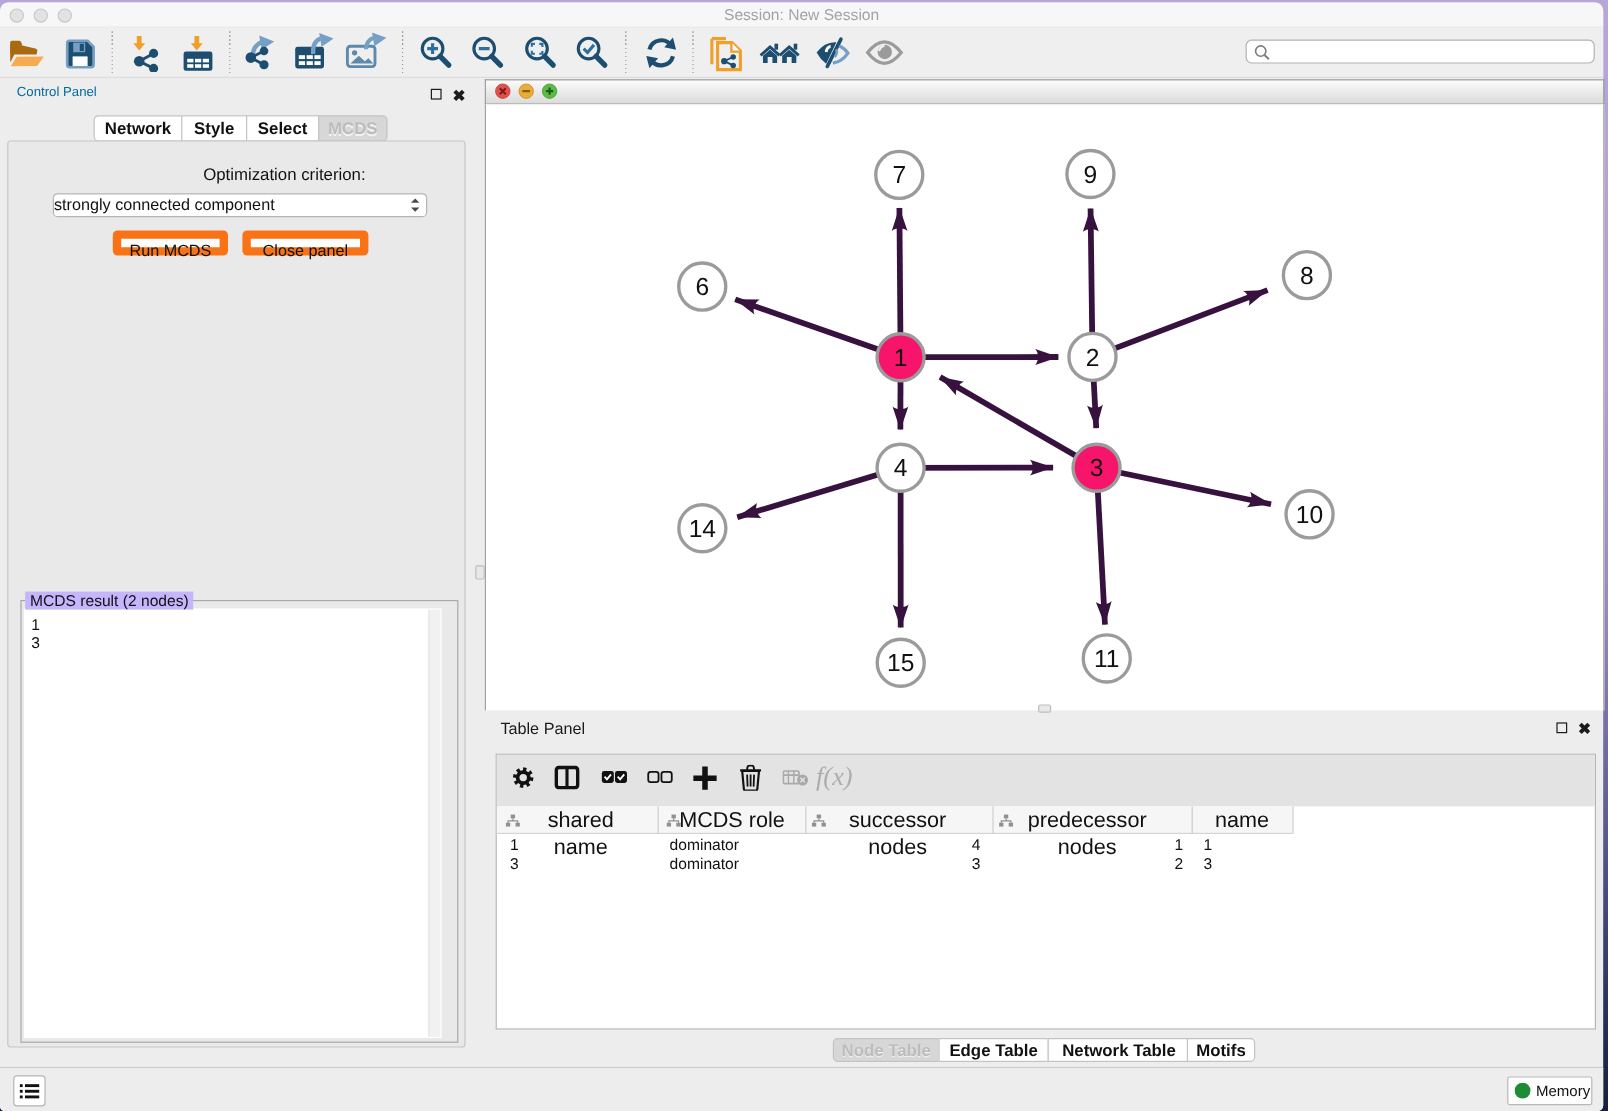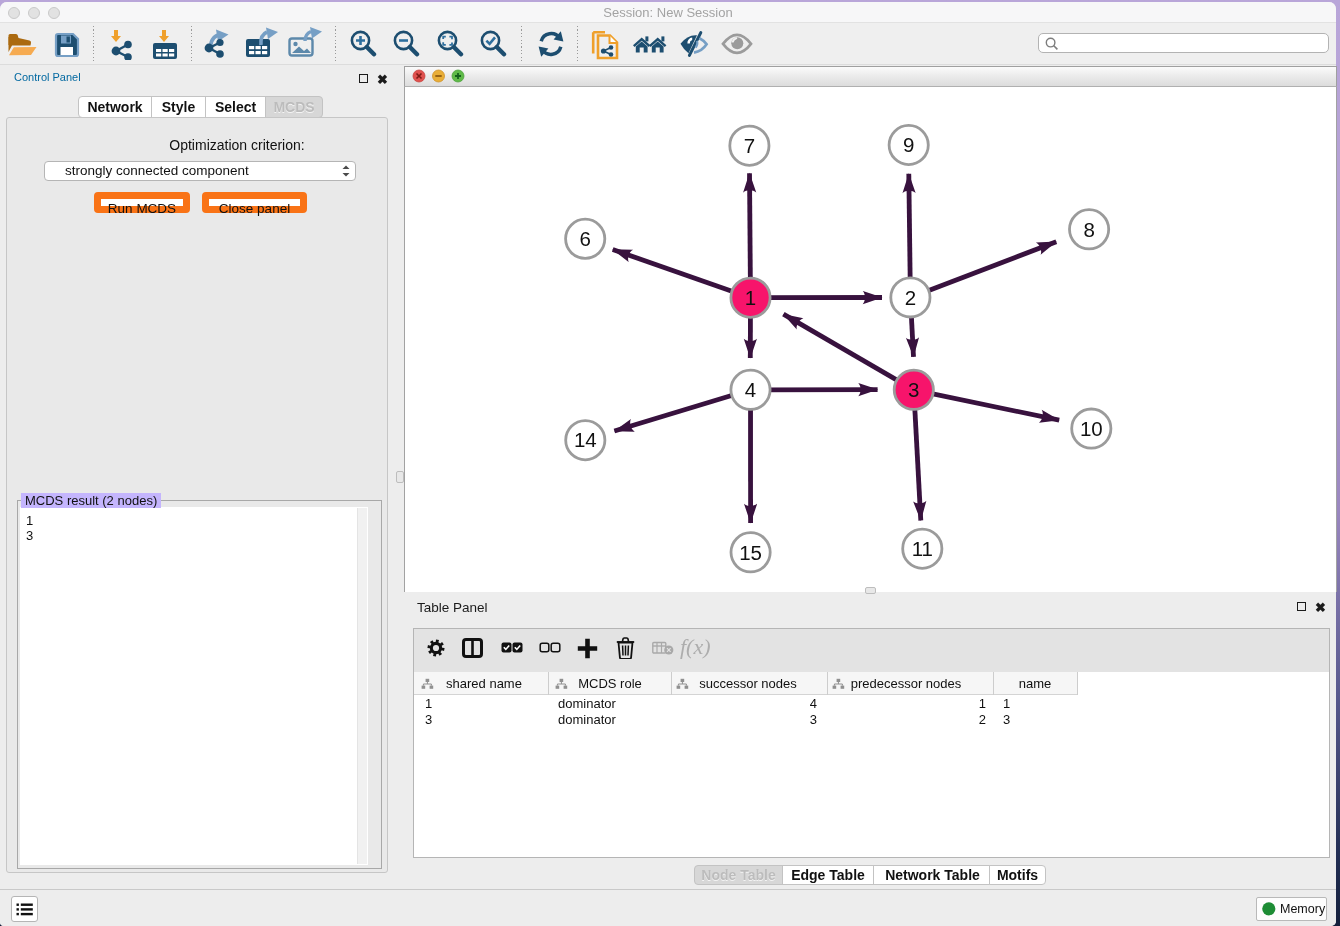--- a/index.html
+++ b/index.html
@@ -13,37 +13,37 @@
 .toolbar{position:absolute;left:0;top:23px;width:1336px;height:42px;background:#efefef;border-bottom:1px solid #dcdcdc;}
 .tsep{position:absolute;top:26px;height:36px;width:1px;background:repeating-linear-gradient(180deg,#9a9a9a 0 1.2px,rgba(0,0,0,0) 1.2px 3.4px);}
 .search{position:absolute;left:1038px;top:33px;width:291px;height:20px;background:#fff;border:1px solid #b3b3b3;border-radius:5px;}
 .cp-title{position:absolute;left:14px;top:71px;font-size:11px;color:#0369a1;}
 .sqico{position:absolute;width:9px;height:9px;border:1.6px solid #1b1b1b;background:transparent;}
 .xico{position:absolute;font-size:13px;font-weight:bold;color:#1b1b1b;line-height:13px;}
 .tab{position:absolute;height:22px;background:#fff;border:1px solid #c3c3c3;font-size:14px;font-weight:bold;color:#111;text-align:center;line-height:20px;}
 .tab.gr{background:#d7d7d7;color:#bcbcbc;text-shadow:0 1px 0 #f4f4f4;}
 .cp-panel{position:absolute;left:6px;top:117px;width:382px;height:756px;background:#e9e9e9;border:1px solid #c6c6c6;border-radius:3px;}
 .optlbl{position:absolute;left:6px;top:137px;width:382px;text-align:center;font-size:14px;color:#111;margin-left:40px;}
-.select{position:absolute;left:44px;top:161px;width:312px;height:20px;background:#fff;border:1px solid #b5b5b5;border-radius:4px;font-size:13.5px;color:#111;line-height:18px;padding-left:20px;}
+.select{position:absolute;left:44px;top:161px;width:312px;height:20px;background:#fff;border:1px solid #b5b5b5;border-radius:4px;font-size:13.5px;color:#111;line-height:18px;padding-left:0;}
 .btn{position:absolute;height:21px;background:#fff;border:7px solid #f97316;border-radius:4px;font-size:13.5px;color:#111;text-align:center;line-height:19px;}
 .fieldset{position:absolute;left:17px;top:500px;width:365px;height:369px;border:1px solid #a8a8a8;}
 .legend{position:absolute;left:21px;top:493px;background:#c4b5fd;padding:0 4px;font-size:13px;color:#111;z-index:3;}
 .mcdstext{position:absolute;left:20px;top:507px;width:348px;height:358px;background:#fff;font-size:13px;color:#111;line-height:15px;padding:6px 0 0 6px;}
 .mscroll{position:absolute;left:357px;top:508px;width:10px;height:356px;background:#f1f1f1;border-left:1px solid #e4e4e4;}
 .grip{position:absolute;background:#e8e8e8;border:1px solid #bdbdbd;border-radius:2px;}
 .netbar{position:absolute;left:404px;top:66px;width:933px;height:21px;background:linear-gradient(180deg,#fbfbfb 0%,#ececec 45%,#dcdcdc 100%);border:1px solid #9f9f9f;border-bottom:1px solid #b0b0b0;}
 .nettitle{position:absolute;left:404px;top:66px;width:933px;height:21px;line-height:22px;text-align:center;font-size:13px;color:#222;}
 .canvas{position:absolute;left:404px;top:87px;width:933px;height:505px;background:#fff;border-left:1px solid #a2a2a2;border-right:1px solid #a2a2a2;}
 .graph{position:absolute;left:405px;top:88px;}
 .tp-title{position:absolute;left:417px;top:600px;font-size:13.5px;color:#1b1b1b;}
 .tbox{position:absolute;left:413px;top:628px;width:917px;height:230px;background:#fff;border:1px solid #b5b5b5;}
 .tbar{position:absolute;left:414px;top:629px;width:915px;height:43px;background:#e3e3e3;}
 .thead{position:absolute;left:414px;top:672px;width:663px;height:23px;background:#f6f6f6;border-bottom:1px solid #d4d4d4;}
 .thsep{position:absolute;top:672px;height:23px;width:0;border-left:1px solid #cdcdcd;}
-.thlbl{position:absolute;top:672px;height:23px;line-height:23px;font-size:13px;color:#111;text-align:center;}
+.thlbl{position:absolute;top:672px;height:23px;line-height:23px;font-size:18px;color:#111;text-align:center;}
 .cell{position:absolute;height:16px;line-height:16px;font-size:13px;color:#111;}
 .btabs{position:absolute;top:865px;height:20px;background:#fff;border:1px solid #c3c3c3;font-size:14px;font-weight:bold;color:#111;text-align:center;line-height:18px;}
 .btabs.gr{background:#d7d7d7;color:#bcbcbc;text-shadow:0 1px 0 #f4f4f4;}
 .statusbar{position:absolute;left:0;top:889px;width:1336px;height:37px;background:#ededed;border-top:1px solid #c9c9c9;border-radius:0 0 5px 4px;}
 .listbtn{position:absolute;left:11px;top:896px;width:27px;height:26px;background:#fff;border:1px solid #b5b5b5;border-radius:3px;}
 .membtn{position:absolute;left:1256px;top:897px;width:71px;height:24px;background:#fdfdfd;border:1px solid #b9b9b9;border-radius:2px;font-size:12.5px;color:#111;line-height:22px;padding-left:23px;}
 </style></head>
 <body>
 <div id="app">
 <div class="winbg"></div>

